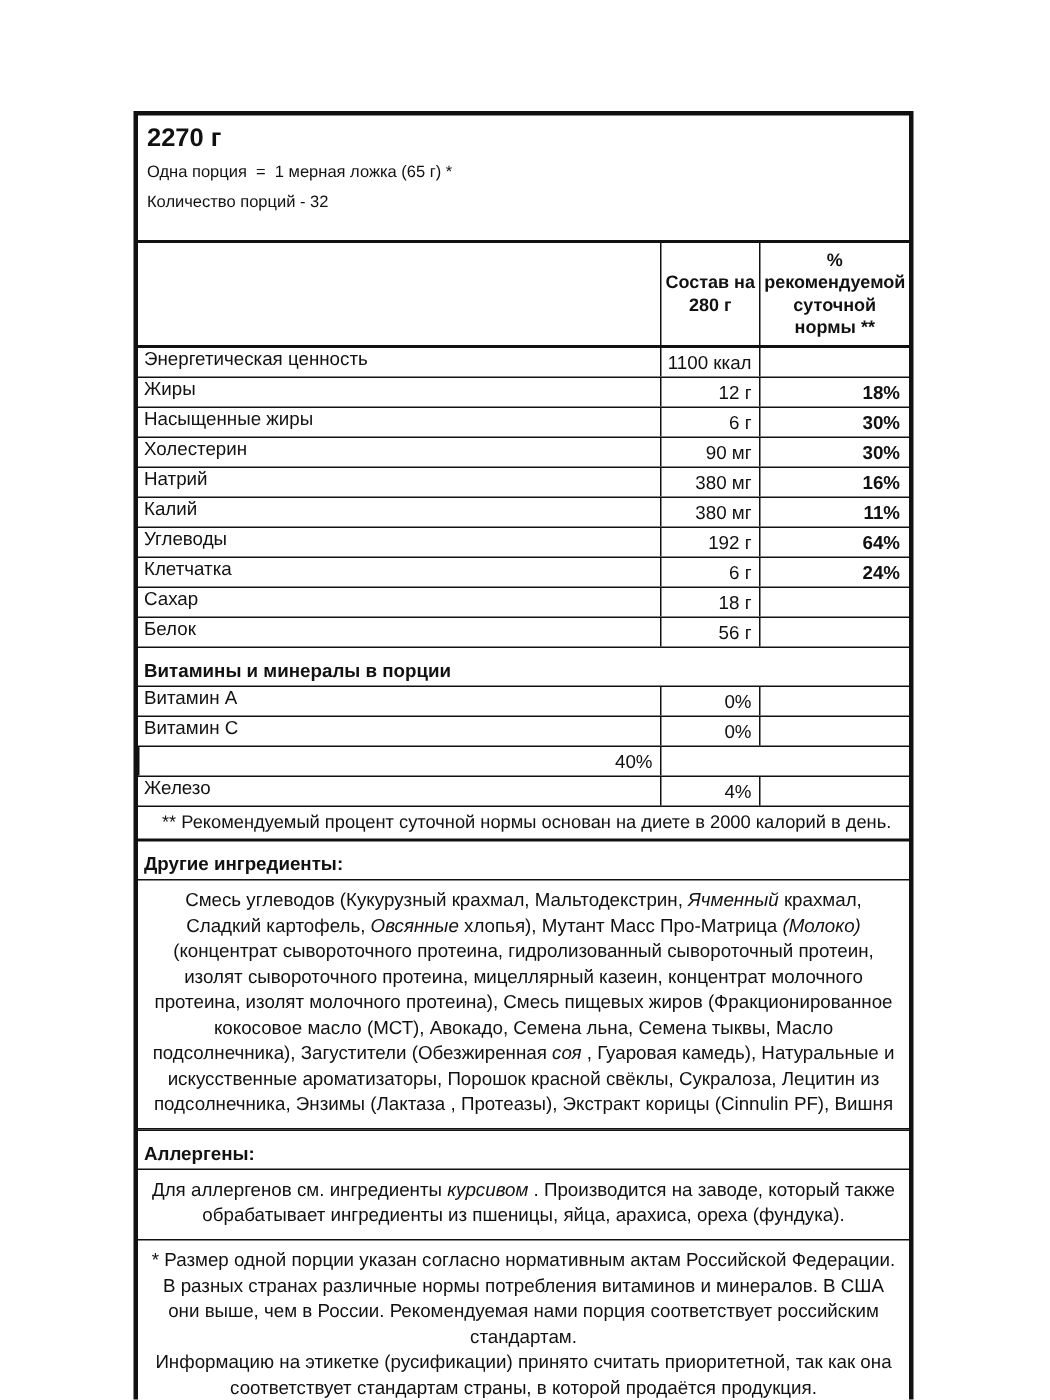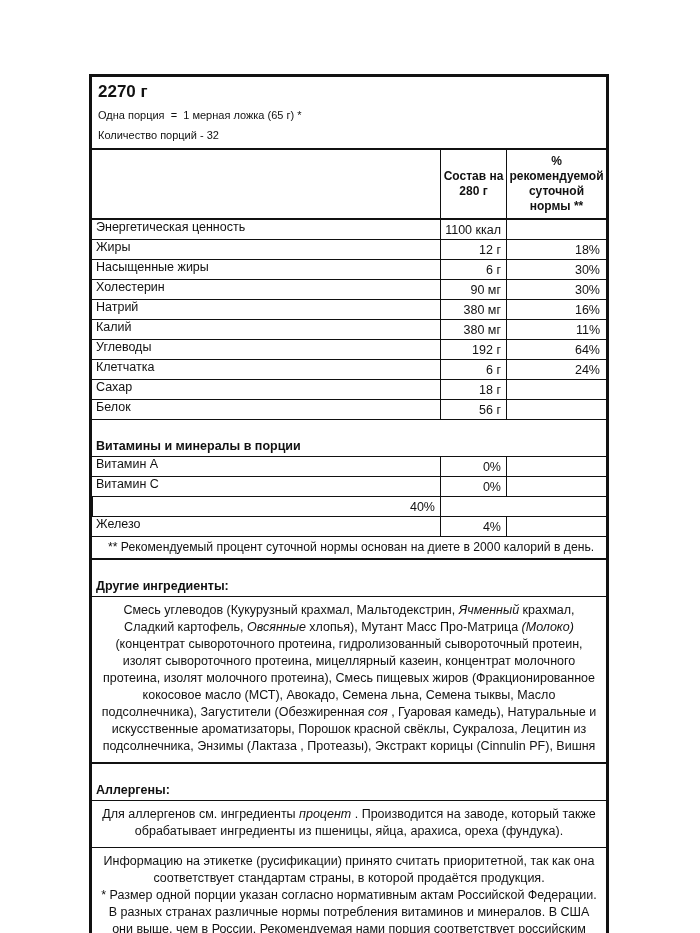--- a/index.html
+++ b/index.html
@@ -15,42 +15,42 @@
     position: absolute; left: 89px; top: 74px; width: 520px;
     box-sizing: border-box;
     border: 3px solid #111;
     background: #fff;
   }
 
   
   .head { padding: 3px 6px 7px 6px; border-bottom: 2px solid #111; }
   .head .size { font-size: 17px; font-weight: bold; margin: 2px 0 7px 0; }
   .head .line { font-size: 11px; margin: 0 0 8px 0; white-space: pre-wrap; }
-  .head .line:last-child { margin-bottom: 0; }
+  .head .line:last-child { margin-bottom: 12px; }
 
   
   .grid { display: grid; grid-template-columns: 1fr 66px 100px; }
 
   .colhead { border-bottom: 2px solid #111; }
   .colhead .cell {
     font-size: 12px; font-weight: bold; text-align: center;
     display: flex; align-items: center; justify-content: center;
     padding: 4px 2px; line-height: 15px;
   }
   .colhead .cell.vline, .row .vline { border-left: 1px solid #111; }
 
   .row { border-bottom: 1px solid #111; font-size: 12.5px; }
   .row:last-child { border-bottom: none; }
   .row .name { padding: 0 4px 2px 4px; }
   .row .val  { text-align: right; padding: 3px 5px 2px 2px; }
-  .row .dv   { text-align: right; padding: 3px 6px 2px 2px; }
+  .row .dv   { text-align: right; padding: 3px 6px 2px 2px; font-weight: bold; }
 
   .sect-header {
     font-size: 12.5px; font-weight: bold;
-    padding: 19px 4px 3px 4px;
+    padding: 8px 4px 3px 4px;
     border-top: 1px solid #111; border-bottom: 1px solid #111;
   }
   .note-row {
     font-size: 12.2px; padding: 3px 4px 4px 16px;
     border-top: 1px solid #111; border-bottom: 1px solid #111;
   }
   .para {
     font-size: 12.5px; line-height: 17px;
     padding: 5px 5px 7px 5px;
     border-bottom: 1px solid #111;
@@ -168,21 +168,21 @@
           <div class="dv vline"></div>
         </div>
       </div>
 
     <div class="note-row">** Рекомендуемый процент суточной нормы основан на диете в 2000 калорий в день.</div>
 
     <div class="sect-header">Другие ингредиенты:</div>
     <div class="para"><span>Смесь углеводов (Кукурузный крахмал, Мальтодекстрин, </span><span class="it">Ячменный</span><span> крахмал, Сладкий картофель, </span><span class="it">Овсянные</span><span> хлопья), Мутант Масс Про-Матрица </span><span class="it">(Молоко)</span><span>  (концентрат сывороточного протеина, гидролизованный сывороточный протеин, изолят сывороточного протеина, мицеллярный казеин, концентрат молочного протеина, изолят молочного протеина), Смесь пищевых жиров (Фракционированное кокосовое масло (МСТ), Авокадо, Семена льна, Семена тыквы, Масло подсолнечника), Загустители (Обезжиренная </span><span class="it">соя</span><span> , Гуаровая камедь), Натуральные и искусственные ароматизаторы, Порошок красной свёклы, Сукралоза, Лецитин из подсолнечника, Энзимы (Лактаза , Протеазы), Экстракт корицы (Cinnulin PF), Вишня</span></div>
 
     <div class="sect-header">Аллергены:</div>
-    <div class="para"><span>Для аллергенов см. ингредиенты </span><span class="it">процент</span><span> .  Производится на заводе, который также обрабатывает ингредиенты из пшеницы, яйца, арахиса, ореха (фундука).</span></div>
+    <div class="para"><span>Для аллергенов см. ингредиенты </span><span class="it">курсивом</span><span> .  Производится на заводе, который также обрабатывает ингредиенты из пшеницы, яйца, арахиса, ореха (фундука).</span></div>
 
     <div class="para last">
+      <p>* Размер одной порции указан согласно нормативным актам Российской Федерации. В разных странах различные нормы потребления витаминов и минералов. В США они выше, чем в России. Рекомендуемая нами порция соответствует российским стандартам.</p>
       <p>Информацию на этикетке (русификации) принято считать приоритетной, так как она соответствует стандартам страны, в которой продаётся продукция.</p>
-      <p>* Размер одной порции указан согласно нормативным актам Российской Федерации. В разных странах различные нормы потребления витаминов и минералов. В США они выше, чем в России. Рекомендуемая нами порция соответствует российским стандартам.</p>
     </div>
 
   </div>
 </div>
 
 </body></html>

